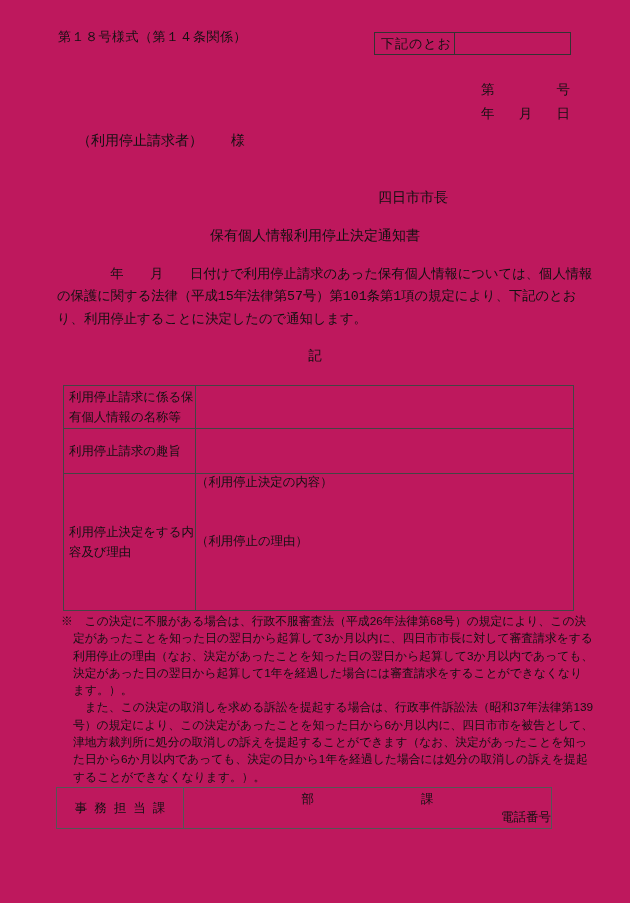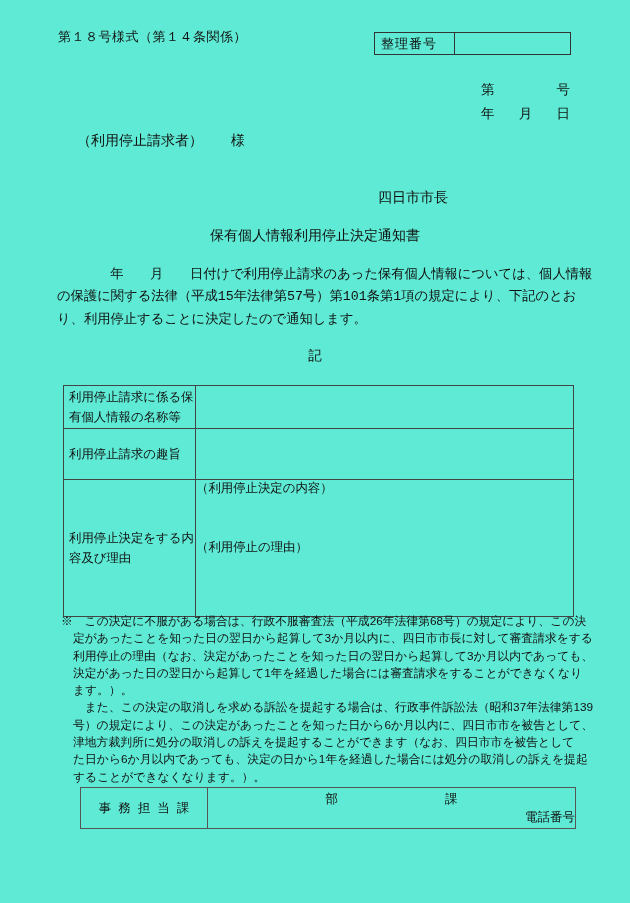--- a/index.html
+++ b/index.html
@@ -1,20 +1,20 @@
 <!DOCTYPE html>
 <html lang="ja"><head>
 <meta charset="utf-8">
 <style>
   html,body { margin:0; padding:0; background:#e8e8e8; }
   .page {
     position:relative;
     width:630px; height:903px;
     margin:0 auto;
-    background:#5eead4;
+    background:#be185d;
     color:#111;
     font-family:"Liberation Sans", sans-serif;
     overflow:hidden;
   }
   .form-no {
     position:absolute; left:58px; top:28px;
     font-family:"Liberation Serif", serif;
     font-size:13px; letter-spacing:0.5px;
   }
   .seiri {
@@ -55,33 +55,33 @@
   table.main th, table.main td {
     border:1px solid #444; font-size:12.4px; font-weight:normal;
     box-sizing:border-box; padding:0;
   }
   table.main th {
     width:132px; text-align:left; padding-left:5px;
     white-space:pre-line; line-height:20px; vertical-align:middle;
   }
   table.main td.val { width:378px; }
   tr.r1 { height:43px; }
-  tr.r2 { height:51px; }
+  tr.r2 { height:45px; }
   tr.r3 { height:137px; }
   td.r3cell { vertical-align:top; padding:7px 0 0 8px; }
   .reason-heading { margin-top:42px; }
 
   .note {
     position:absolute; left:61px; top:613px; width:516px;
     font-size:11.8px; line-height:17.3px;
   }
   .note div { white-space:nowrap; }
   .note .cont { margin-left:12px; }
 
-  table.contact { position:absolute; left:80px; top:787px; border-collapse:collapse; }
+  table.contact { position:absolute; left:56px; top:787px; border-collapse:collapse; }
   table.contact th, table.contact td {
     border:1px solid #555; font-size:12.5px; font-weight:normal;
     box-sizing:border-box; padding:0;
   }
   table.contact th {
     width:127px; height:41px; text-align:center;
     letter-spacing:7px; padding-left:7px; vertical-align:middle;
   }
   table.contact td { width:368px; vertical-align:top; }
   .dept-row {
@@ -91,21 +91,21 @@
   .phone-row { padding-left:6px; line-height:18px;text-align:right; }
 </style>
 </head>
 <body>
 
 <div class="page">
 
   <div class="form-no">第１８号様式（第１４条関係）</div>
 
   <div class="seiri">
-    <div class="seiri-label">整理番号</div>
+    <div class="seiri-label">下記のとお</div>
     <div class="seiri-value"></div>
   </div>
 
   <div class="docno">
     <span>第</span>
     <span>号</span>
   </div>
 
   <div class="dateline">
     <span>年</span>
@@ -150,21 +150,21 @@
     </table>
 
   <div class="note">
     <div>※　この決定に不服がある場合は、行政不服審査法（平成26年法律第68号）の規定により、この決</div>
     <div class="cont">定があったことを知った日の翌日から起算して3か月以内に、四日市市長に対して審査請求をする</div>
     <div class="cont">利用停止の理由（なお、決定があったことを知った日の翌日から起算して3か月以内であっても、</div>
     <div class="cont">決定があった日の翌日から起算して1年を経過した場合には審査請求をすることができなくなり</div>
     <div class="cont">ます。）。</div>
     <div class="cont">　また、この決定の取消しを求める訴訟を提起する場合は、行政事件訴訟法（昭和37年法律第139</div>
     <div class="cont">号）の規定により、この決定があったことを知った日から6か月以内に、四日市市を被告として、</div>
-    <div class="cont">津地方裁判所に処分の取消しの訴えを提起することができます（なお、四日市市を被告として</div>
+    <div class="cont">津地方裁判所に処分の取消しの訴えを提起することができます（なお、決定があったことを知っ</div>
     <div class="cont">た日から6か月以内であっても、決定の日から1年を経過した場合には処分の取消しの訴えを提起</div>
     <div class="cont">することができなくなります。）。</div>
   </div>
 
   <table class="contact">
     <tbody>
         <tr>
       <th>事務担当課</th>
       <td>
         <div class="dept-row">

